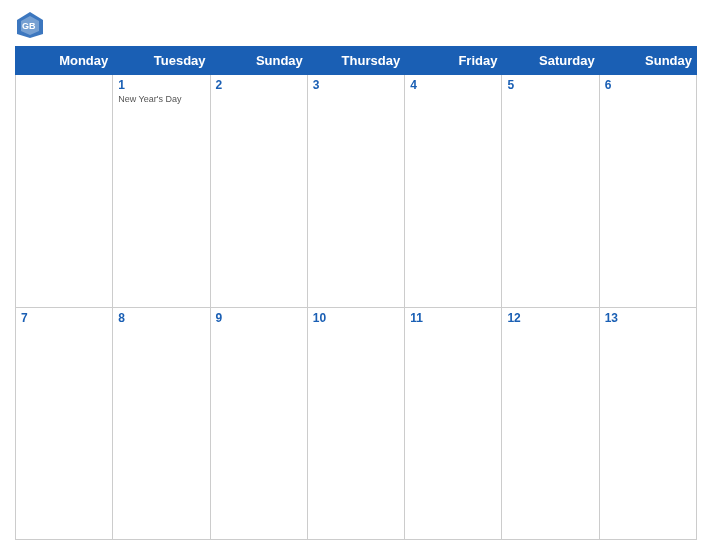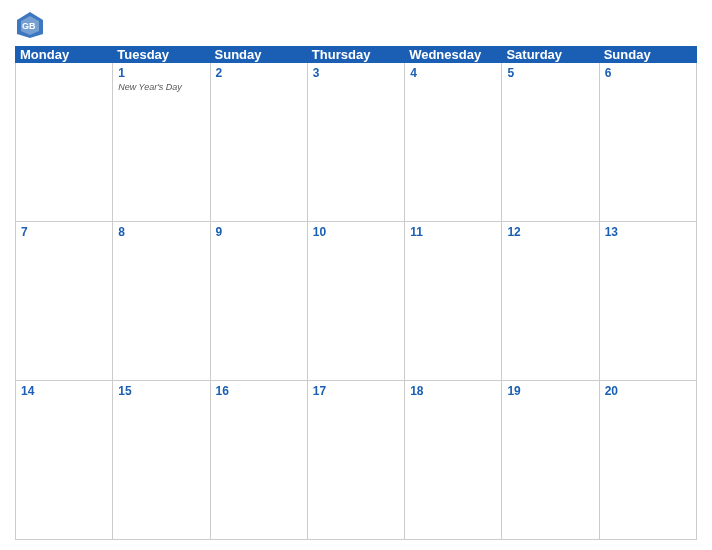--- a/index.html
+++ b/index.html
@@ -70,22 +70,22 @@
       width: 100%;
       border-collapse: collapse;
       flex: 1;
     }
 
     .calendar thead tr th {
       background-color: #1a5fb4;
       color: #fff;
       font-size: 13px;
       font-weight: bold;
-      padding: 0 4px;
-      text-align: left;
+      padding: 6px 4px;
+      text-align: right;
       border: 1px solid #1a5fb4;
     }
 
     .calendar tbody tr td {
       border: 1px solid #ccc;
       vertical-align: top;
       width: calc(100% / 7);
       height: 72px;
       padding: 3px 5px;
       position: relative;
@@ -98,21 +98,20 @@
       color: #1a5fb4;
       display: block;
     }
 
     .holiday-label {
       font-size: 9px;
       color: #555;
       display: block;
       margin-top: 2px;
       line-height: 1.2;
-      font-style: italic;
     }
   </style>
 </head>
 <body>
 
 <div class="header">
   <div class="logo">
     <svg class="logo-icon" viewBox="0 0 30 30" xmlns="http://www.w3.org/2000/svg">
       <polygon points="15,2 28,10 28,24 15,28 2,24 2,10" fill="#1a5fb4" opacity="0.85"></polygon>
       <polygon points="15,6 24,11 24,21 15,25 6,21 6,11" fill="#fff" opacity="0.3"></polygon>
@@ -127,21 +126,21 @@
   <div class="country"></div>
 </div>
 
 <table class="calendar">
   <thead>
     <tr>
     <th>Monday</th>
         <th>Tuesday</th>
         <th>Sunday</th>
         <th>Thursday</th>
-        <th>Wednesday</th>
+        <th>Friday</th>
         <th>Saturday</th>
         <th>Sunday</th>
       </tr>
   </thead>
   <tbody id="calendar-body">
   <tr>
         <td></td>
         <td>
           <span class="day-number">1</span>
           <span class="holiday-label">New Year's Day</span>
@@ -178,37 +177,14 @@
         <td>
           <span class="day-number">11</span>
         </td>
         <td>
           <span class="day-number">12</span>
         </td>
         <td>
           <span class="day-number">13</span>
         </td>
       </tr>
-      <tr>
-        <td>
-          <span class="day-number">14</span>
-        </td>
-        <td>
-          <span class="day-number">15</span>
-        </td>
-        <td>
-          <span class="day-number">16</span>
-        </td>
-        <td>
-          <span class="day-number">17</span>
-        </td>
-        <td>
-          <span class="day-number">18</span>
-        </td>
-        <td>
-          <span class="day-number">19</span>
-        </td>
-        <td>
-          <span class="day-number">20</span>
-        </td>
-      </tr>
     </tbody>
 </table>
 
 </body></html>

